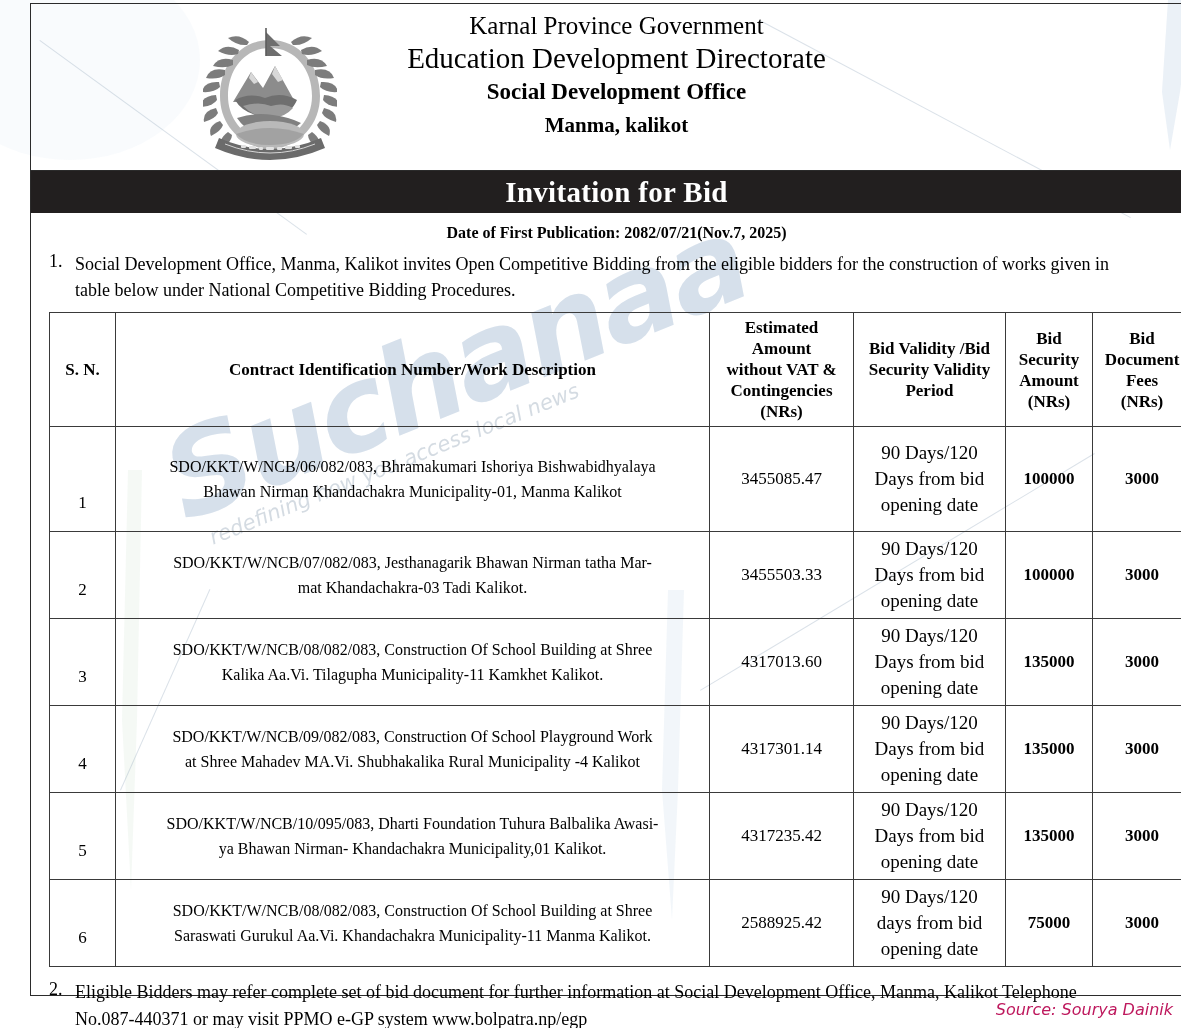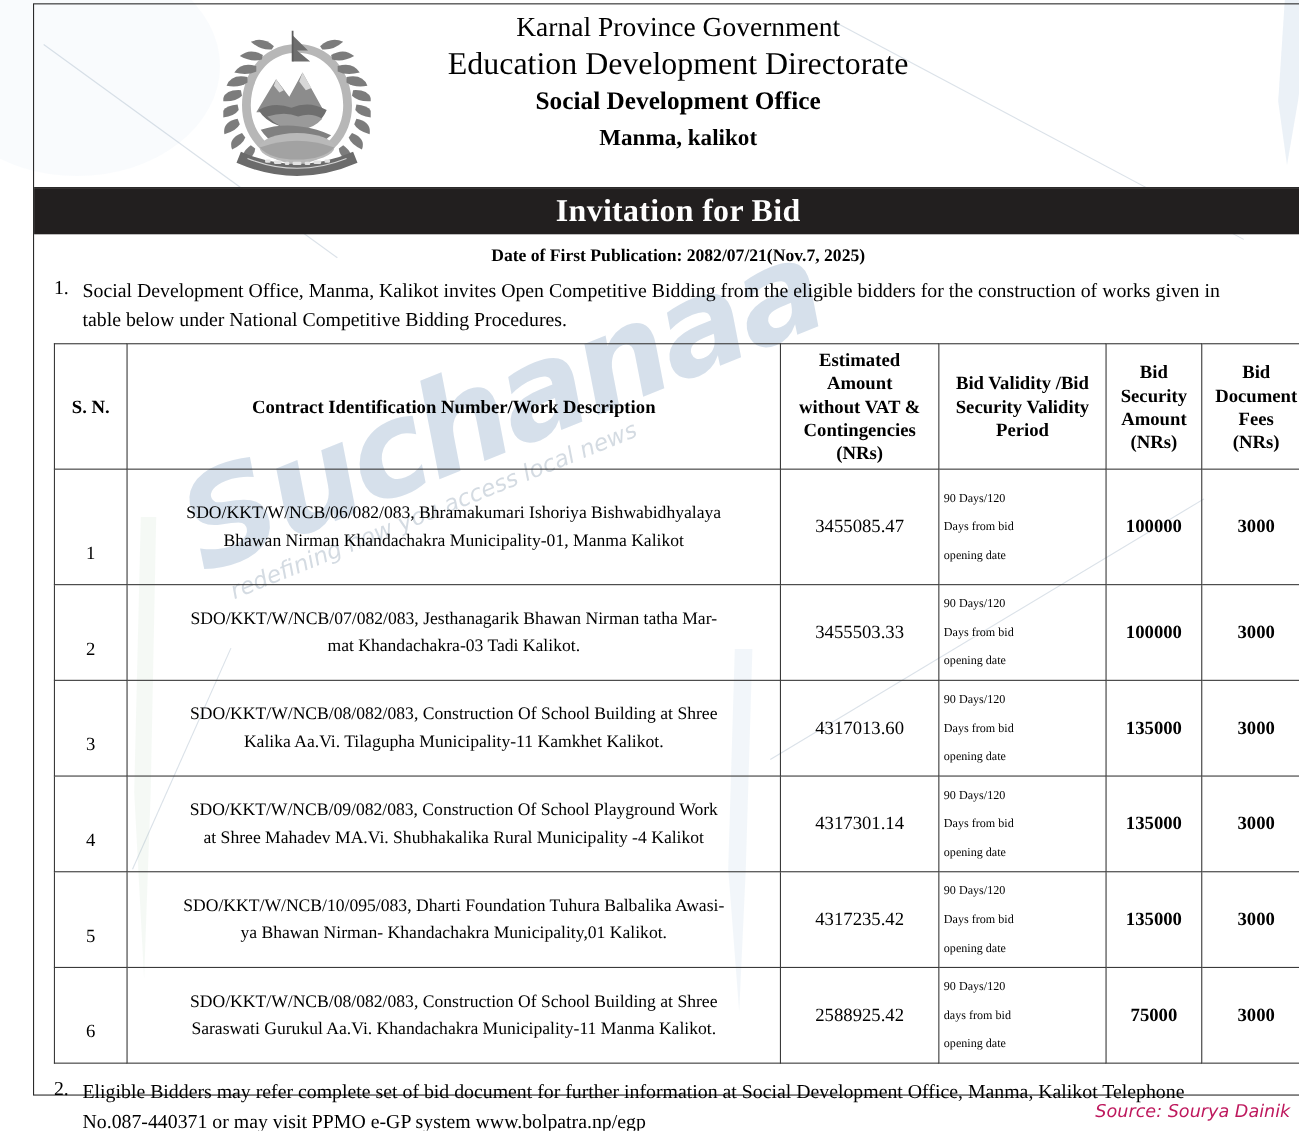--- a/index.html
+++ b/index.html
@@ -181,23 +181,23 @@
     font-size: 16px;
     line-height: 25px;
     padding: 0 9px;
   }
   td.c-est {
     text-align: center;
     vertical-align: middle;
     font-size: 17px;
   }
   td.c-val {
-    text-align: left;
+    text-align: center;
     vertical-align: middle;
-    font-size: 11px;
+    font-size: 19px;
     line-height: 26px;
     padding: 4px 4px;
   }
   td.c-sec, td.c-fee {
     text-align: center;
     vertical-align: middle;
     font-size: 17px;
     font-weight: bold;
   }
 

